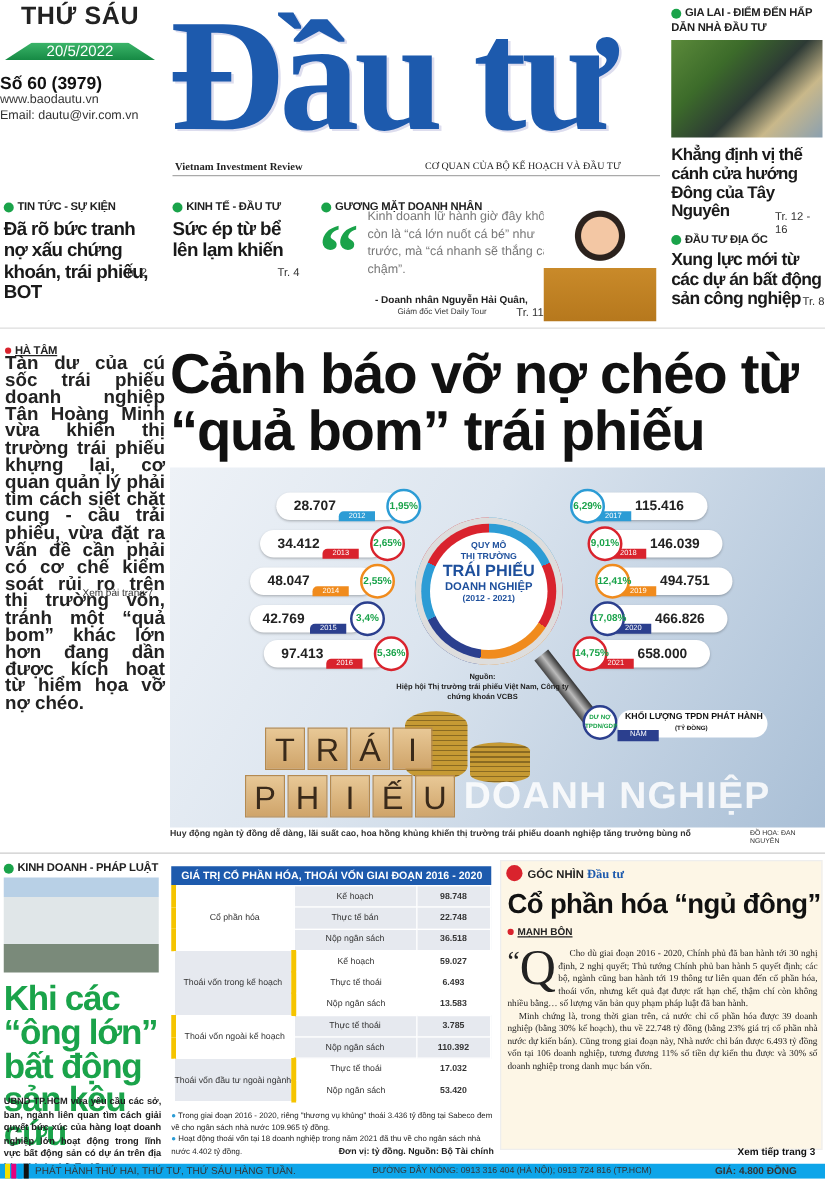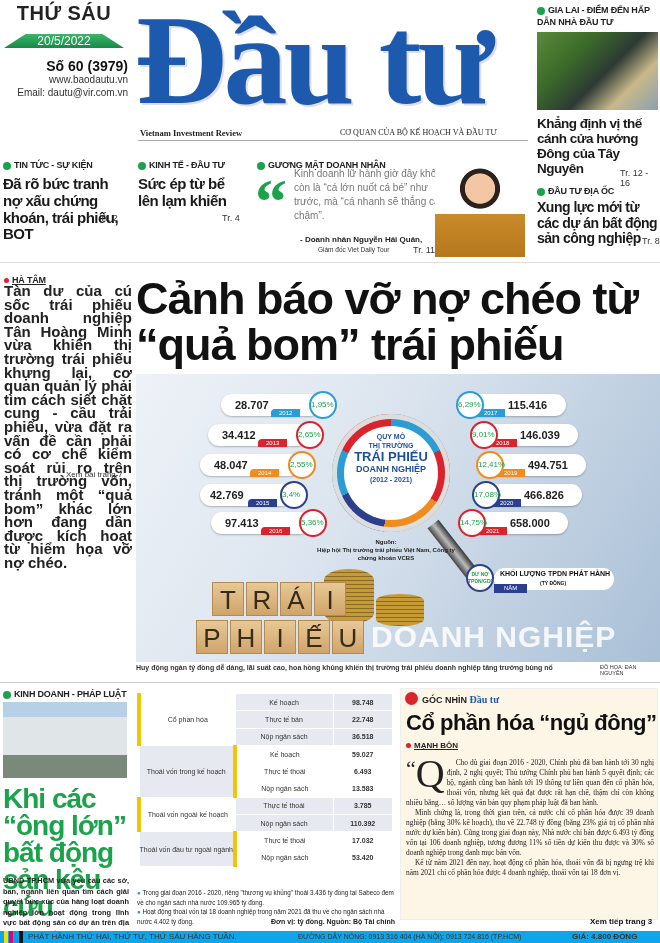--- a/index.html
+++ b/index.html
@@ -7,40 +7,40 @@
 .abs{position:absolute}
 .dot{display:inline-block;width:8px;height:8px;border-radius:50%;background:#1aa34a;margin-right:3px;vertical-align:middle}
 .rdot{display:inline-block;width:5px;height:5px;border-radius:50%;background:#d9232d;margin-right:3px;vertical-align:middle}
 .kicker{font-family:"Liberation Sans",sans-serif;font-weight:bold;font-size:9px;color:#222;letter-spacing:-.2px}
 .hl{font-family:"Liberation Sans",sans-serif;font-weight:bold;color:#1a1a1a;letter-spacing:-.5px;line-height:1.12}
 .tr{font-weight:normal;font-size:9px;color:#333}
 
 #dateblock{left:0;top:0;width:128px;height:50px;text-align:center}
 #day{font-weight:900;font-size:20px;color:#222;padding-top:2px;letter-spacing:.5px}
 #greenbar{left:4px;top:34px;width:120px;height:14px;background:linear-gradient(#3cb56a,#168a44);clip-path:polygon(18% 0,82% 0,100% 100%,0 100%)}
-#issue{left:0;top:58px;width:128px;text-align:right}
+#issue{left:0;top:58px;width:128px;text-align:left}
 #issue .n{font-weight:bold;font-size:14px}
 #issue .s{font-size:10px;color:#333;line-height:1.25}
 #logo{left:135px;top:-6px;width:390px;height:132px;font-family:"Liberation Serif",serif;font-weight:bold;font-size:128px;color:#1d5aad;letter-spacing:-4px;line-height:132px;text-shadow:2px 2px 0 #dde}
 #vir{left:140px;top:128px;font-family:"Liberation Serif",serif;font-weight:bold;font-size:8.5px;color:#222}
 #coquan{left:340px;top:128px;font-family:"Liberation Serif",serif;font-size:8px;color:#222}
 #mastline{left:138px;top:140px;width:390px;height:1px;background:#aaa}
 #gialai-img{left:537px;top:32px;width:121px;height:78px;background:linear-gradient(135deg,#5b8a3a 0%,#3c6b2a 30%,#2d3a35 55%,#c9b88a 75%,#8ba0b0 100%)}
 
 #quote-mark{left:255px;top:172px;font-family:"Liberation Serif",serif;font-weight:bold;font-size:64px;color:#1aa34a;line-height:60px}
 #quote-text{left:294px;top:167px;width:155px;font-size:10px;color:#777;line-height:14px;font-family:"Liberation Sans",sans-serif}
 #portrait{left:435px;top:162px;width:90px;height:95px;background:radial-gradient(circle at 50% 28%,#f3c7a4 0 18%,#2b221d 19% 24%,transparent 25%),linear-gradient(180deg,#fff 0 55%,#c98a2a 55%,#b6781d 100%)}
 
 #lead-text{left:4px;top:284px;width:128px;font-size:15px;font-weight:bold;color:#222;line-height:13.6px;text-align:justify}
 
 #main-hl{left:136px;top:276px;width:524px;font-size:45px;font-weight:bold;color:#111;line-height:46px;letter-spacing:-1px}
 
 #info{left:136px;top:374px;width:524px;height:288px;background:linear-gradient(120deg,#eef2f7 0%,#dce5ef 40%,#a9bfd6 100%)}
 .pill{position:absolute;height:22px;background:#fff;border-radius:11px;box-shadow:0 1px 2px rgba(0,0,0,.25);font-weight:bold;font-size:11px;line-height:22px;color:#222}
-.pct{position:absolute;width:28px;height:28px;border-radius:50%;background:#fff;border:2px solid #2c9cd5;font-size:8px;font-weight:normal;color:#1aa34a;line-height:24px}
+.pct{position:absolute;width:28px;height:28px;border-radius:50%;background:#fff;border:2px solid #2c9cd5;font-size:8px;font-weight:bold;color:#1aa34a;text-align:center;line-height:24px}
 .yr{position:absolute;height:8px;font-size:6px;color:#fff;line-height:8px;padding:0 8px;border-radius:4px 0 0 0}
 #lens{position:absolute;left:200px;top:44px;width:110px;height:110px;border-radius:50%;background:#fff;border:8px solid transparent;background-clip:padding-box;box-shadow:0 0 0 4px #ddd}
 #lens-ring{position:absolute;left:196px;top:40px;width:118px;height:118px;border-radius:50%;background:conic-gradient(#2c9cd5 0 18%,#d9232d 18% 34%,#f08b1d 34% 52%,#2b3f8e 52% 68%,#2c9cd5 68% 82%,#d9232d 82% 100%)}
 #lens-text{position:absolute;left:208px;top:58px;width:94px;text-align:center;color:#1d4f9c;font-weight:bold;font-size:7px;line-height:9px}
 #lens-text .big{font-size:13px;line-height:14px}
 #handle{position:absolute;left:290px;top:150px;width:14px;height:75px;background:linear-gradient(90deg,#444,#bbb,#333);transform:rotate(-38deg);transform-origin:top}
 #blocks{position:absolute;left:60px;top:208px}
 .blk{position:absolute;width:32px;height:34px;background:linear-gradient(#e8c896,#cfa46a);border:1px solid #b58a50;font-size:26px;color:#3a2a1a;text-align:center;line-height:34px;font-family:"Liberation Sans",sans-serif}
 #dn{position:absolute;left:235px;top:246px;font-size:30px;font-weight:bold;color:#fff;letter-spacing:1px;opacity:.85}
 .coins{position:absolute;border-radius:50%/20%;background:repeating-linear-gradient(#c69a34 0 3px,#8a6a22 3px 4px)}
@@ -206,20 +206,21 @@
 <div id="credit" class="abs">ĐỒ HỌA: ĐAN NGUYÊN</div>
 
 <div class="abs" style="left:0;top:682px;width:660px;height:1px;background:#ccc"></div>
 
 <div class="abs kicker" style="left:3px;top:689px"><span class="dot"></span><span>KINH DOANH - PHÁP LUẬT</span></div>
 <div id="kd-img" class="abs"></div>
 <div id="kd-hl" class="abs">Khi các “ông lớn” bất động sản kêu cứu</div>
 <div id="kd-text" class="abs"><span>UBND TP.HCM vừa yêu cầu các sở, ban, ngành liên quan tìm cách giải quyết bức xúc của hàng loạt doanh nghiệp lớn hoạt động trong lĩnh vực bất động sản có dự án trên địa bàn Thành phố.</span> <span class="tr" style="font-size:8px">Tr. 18</span></div>
 
 <div id="tbl" class="abs">
+  <div id="tbl-title">GIÁ TRỊ CỔ PHẦN HÓA, THOÁI VỐN GIAI ĐOẠN 2016 - 2020</div>
   <table>
     <tbody>
         <tr class="bgA">
           <td class="grp bgA" rowspan="3" style="border-left:4px solid #f5c400">Cổ phần hóa</td>
           <td class="lbl bgB">Kế hoạch</td>
           <td class="val bgB">98.748</td>
         </tr>
     <tr>
           <td class="lbl bgB">Thực tế bán</td>
           <td class="val bgB">22.748</td>
@@ -269,21 +270,20 @@
 
 <div id="gn" class="abs"></div>
 <div id="gn-icon" class="abs"></div>
 <div class="abs" style="left:422px;top:694px;font-size:9px;font-weight:bold;color:#222"><span>GÓC NHÌN</span> <span id="gn-brand">Đầu tư</span></div>
 <div id="gn-hl" class="abs">Cổ phần hóa “ngủ đông”</div>
 <div id="gn-author" class="abs"><span class="rdot"></span><span>MẠNH BÔN</span></div>
 <div id="gn-body" class="abs">
   <p class="first"><span style="font-size:22px;float:left;line-height:22px">“</span><span id="dropQ">Q</span></p>
   <p>Cho dù giai đoạn 2016 - 2020, Chính phủ đã ban hành tới 30 nghị định, 2 nghị quyết; Thủ tướng Chính phủ ban hành 5 quyết định; các bộ, ngành cũng ban hành tới 19 thông tư liên quan đến cổ phần hóa, thoái vốn, nhưng kết quả đạt được rất hạn chế, thậm chí còn không nhiều bằng… số lượng văn bản quy phạm pháp luật đã ban hành.</p>
   <p>Minh chứng là, trong thời gian trên, cả nước chỉ cổ phần hóa được 39 doanh nghiệp (bằng 30% kế hoạch), thu về 22.748 tỷ đồng (bằng 23% giá trị cổ phần nhà nước dự kiến bán). Cũng trong giai đoạn này, Nhà nước chỉ bán được 6.493 tỷ đồng vốn tại 106 doanh nghiệp, tương đương 11% số tiền dự kiến thu được và 30% số doanh nghiệp trong danh mục bán vốn.</p>
-  <p>Kể từ năm 2021 đến nay, hoạt động cổ phần hóa, thoái vốn đã bị ngưng trệ khi năm 2021 chỉ cổ phần hóa được 4 doanh nghiệp, thoái vốn tại 18 đơn vị.</p>
 </div>
 <div id="gn-more" class="abs">Xem tiếp trang 3</div>
 
 <div id="footer" class="abs">
   <div id="cmyk">
       <span style="background:#f5e000"></span>
       <span style="background:#e6007e"></span>
       <span style="background:#00a0e9"></span>
       <span style="background:#111"></span>
     </div>

